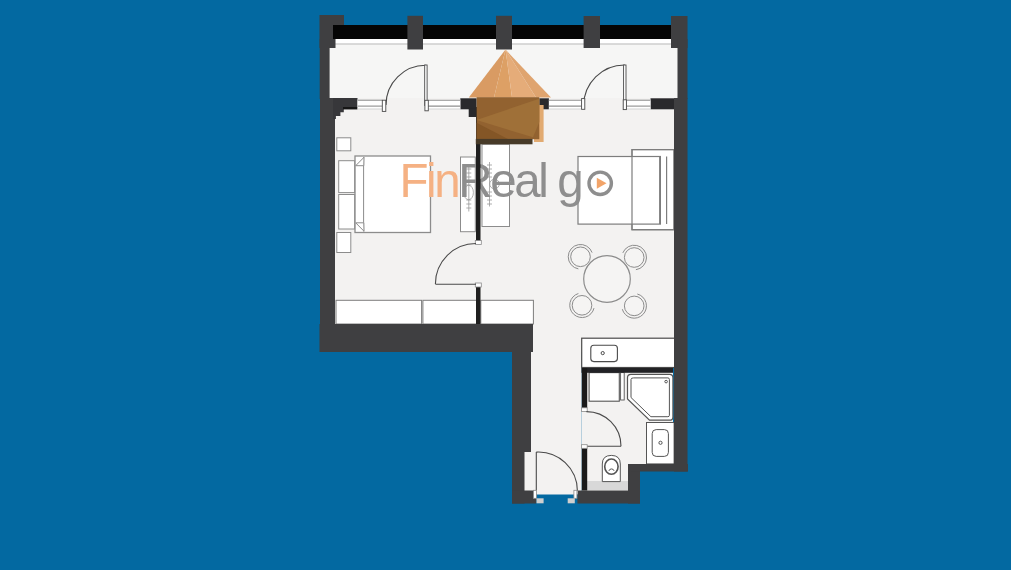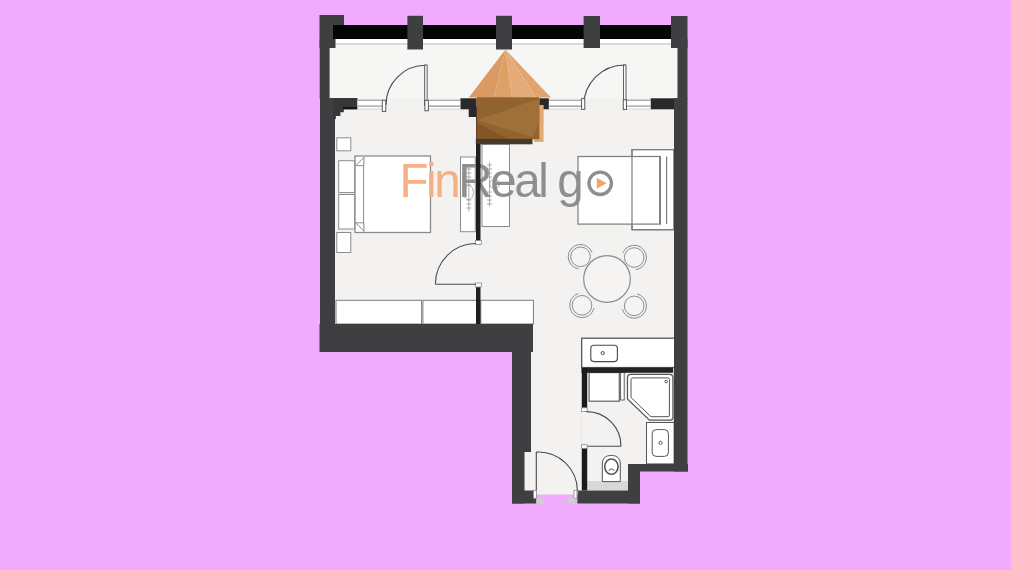--- a/index.html
+++ b/index.html
@@ -1,16 +1,16 @@
 <!DOCTYPE html>
 <html><head>
 <meta charset="utf-8">
 <style>
   html,body{margin:0;padding:0;background:#ffffff;}
-  #page{position:relative;width:1011px;height:570px;background:#f0abfc;overflow:hidden;}
+  #page{position:relative;width:1011px;height:570px;background:#0369a1;overflow:hidden;}
   svg{display:block;}
   text{font-family:"Liberation Sans", sans-serif;}
 </style>
 </head>
 <body>
 <div id="page">
 <svg width="1011" height="570" viewBox="0 0 1011 570">
 
   <rect x="329" y="39" width="349" height="59" fill="#f6f6f5"></rect>
 

